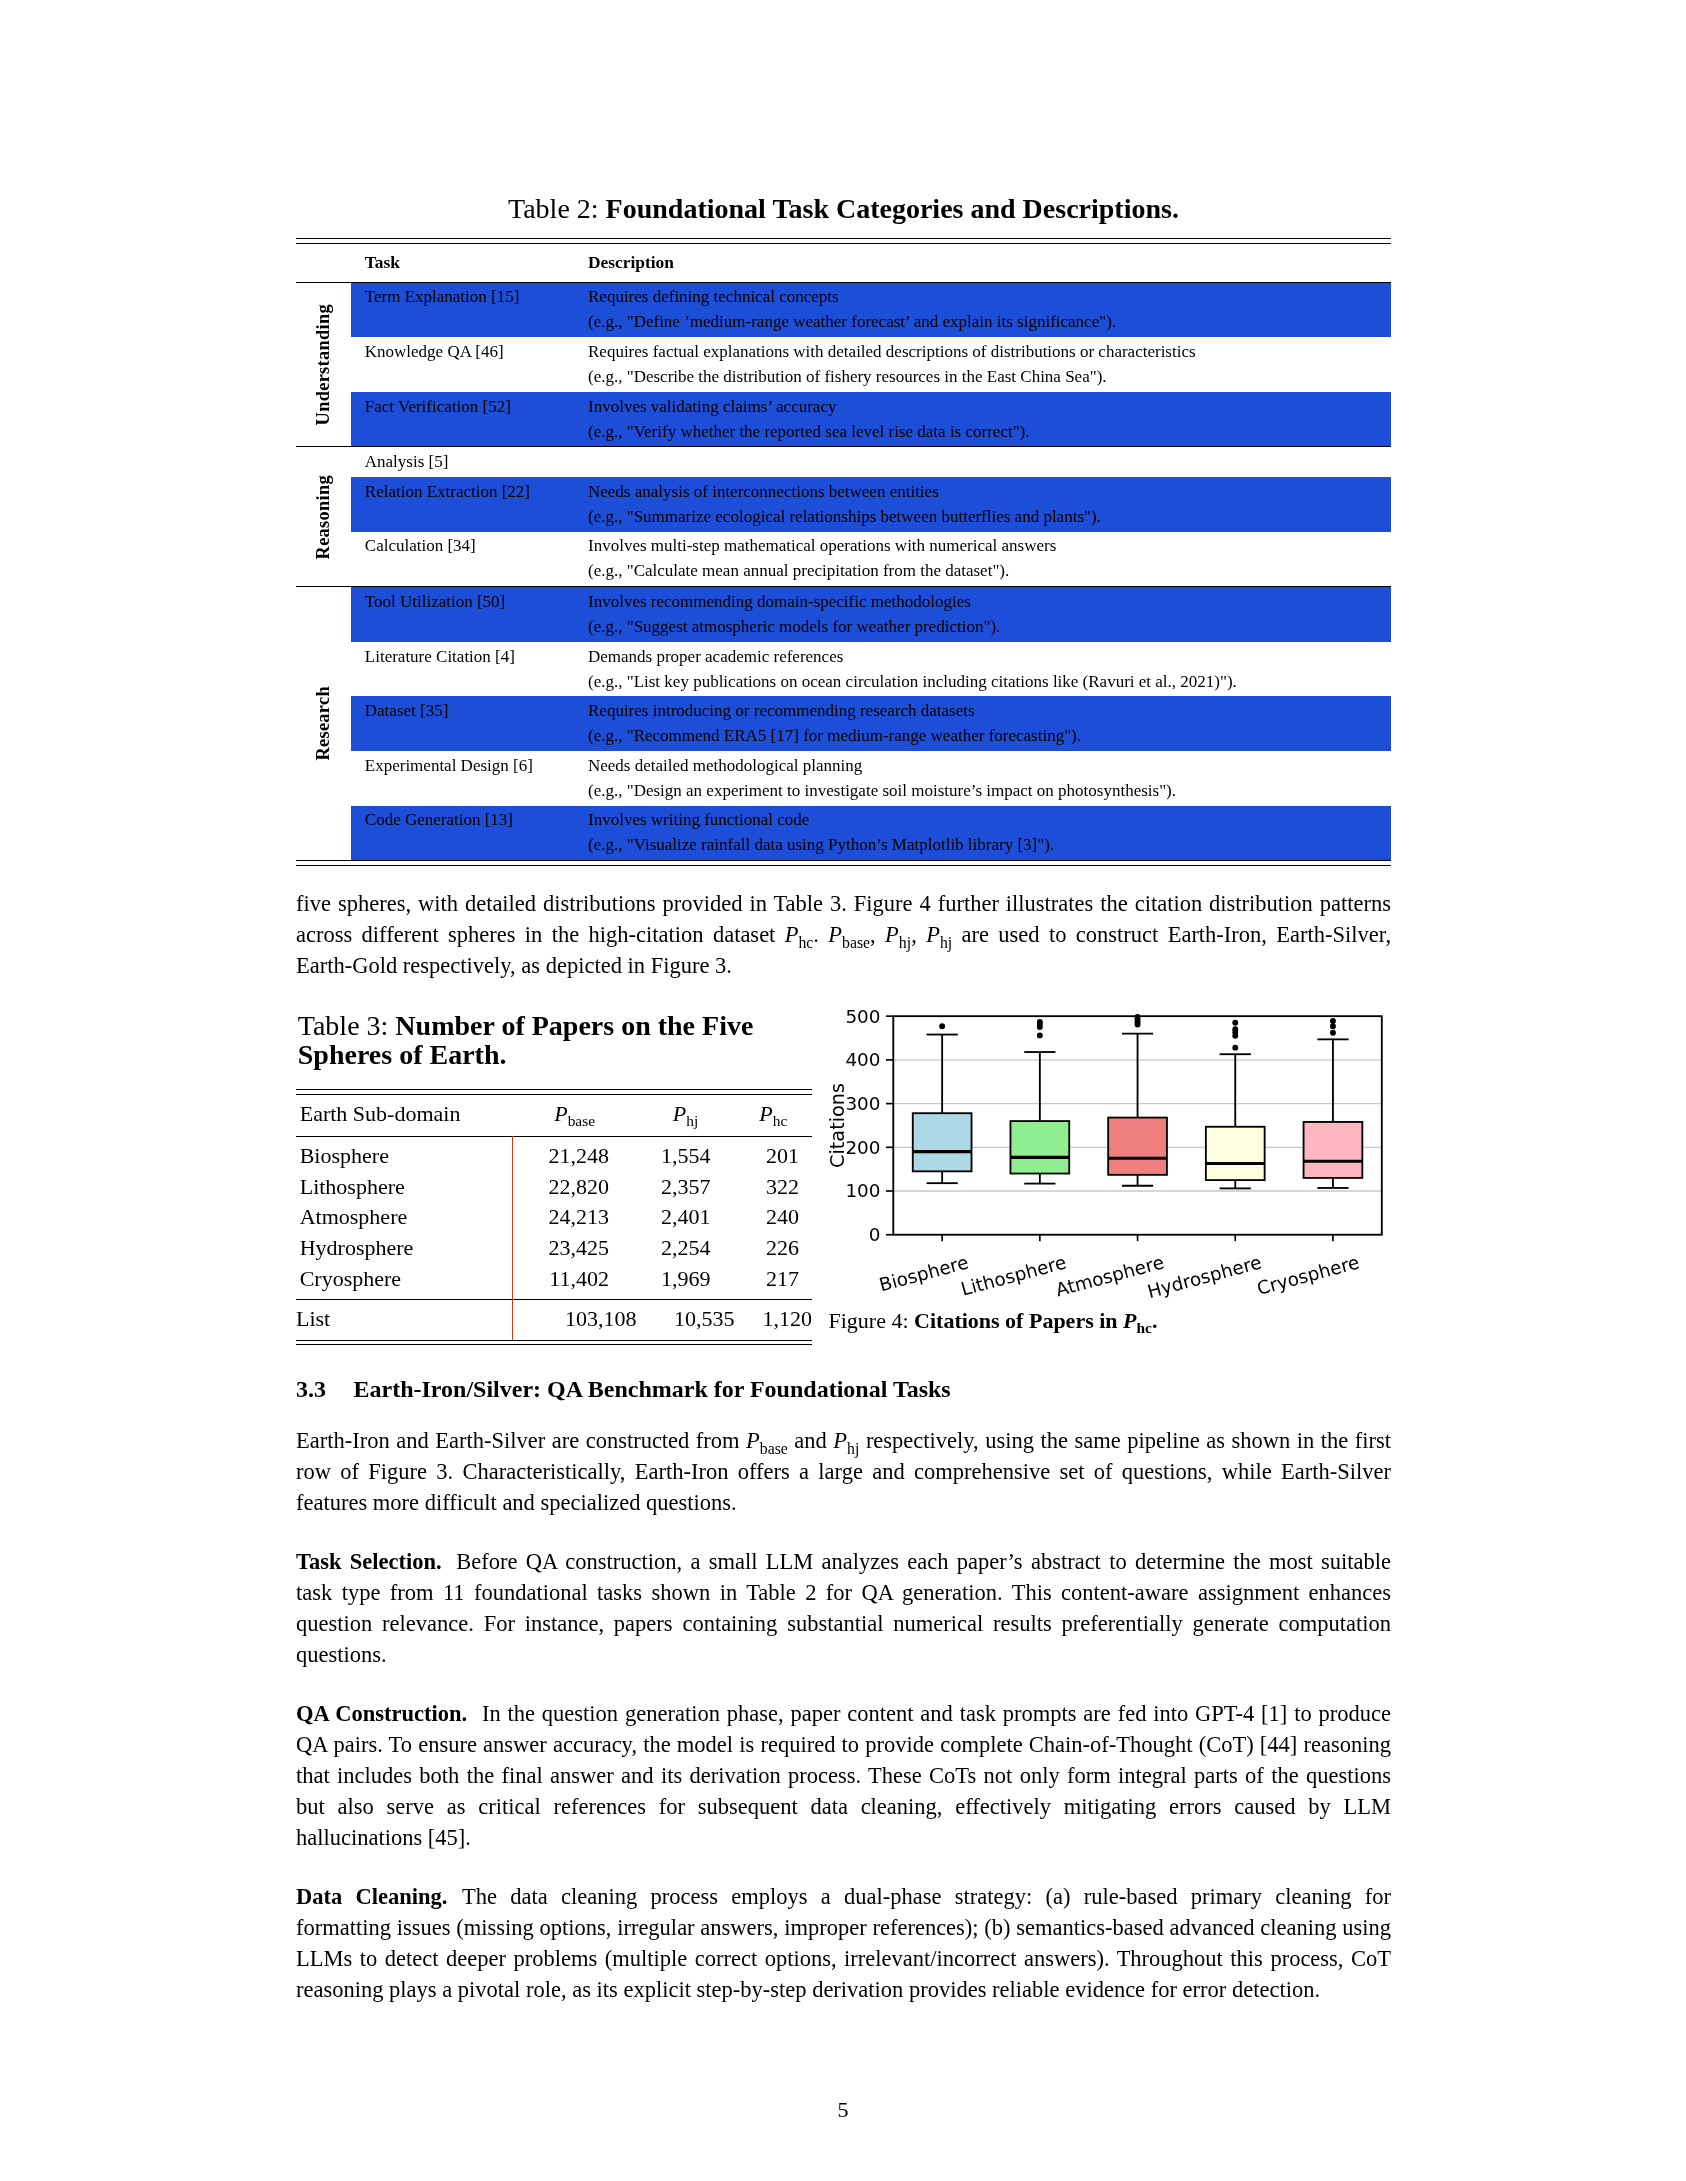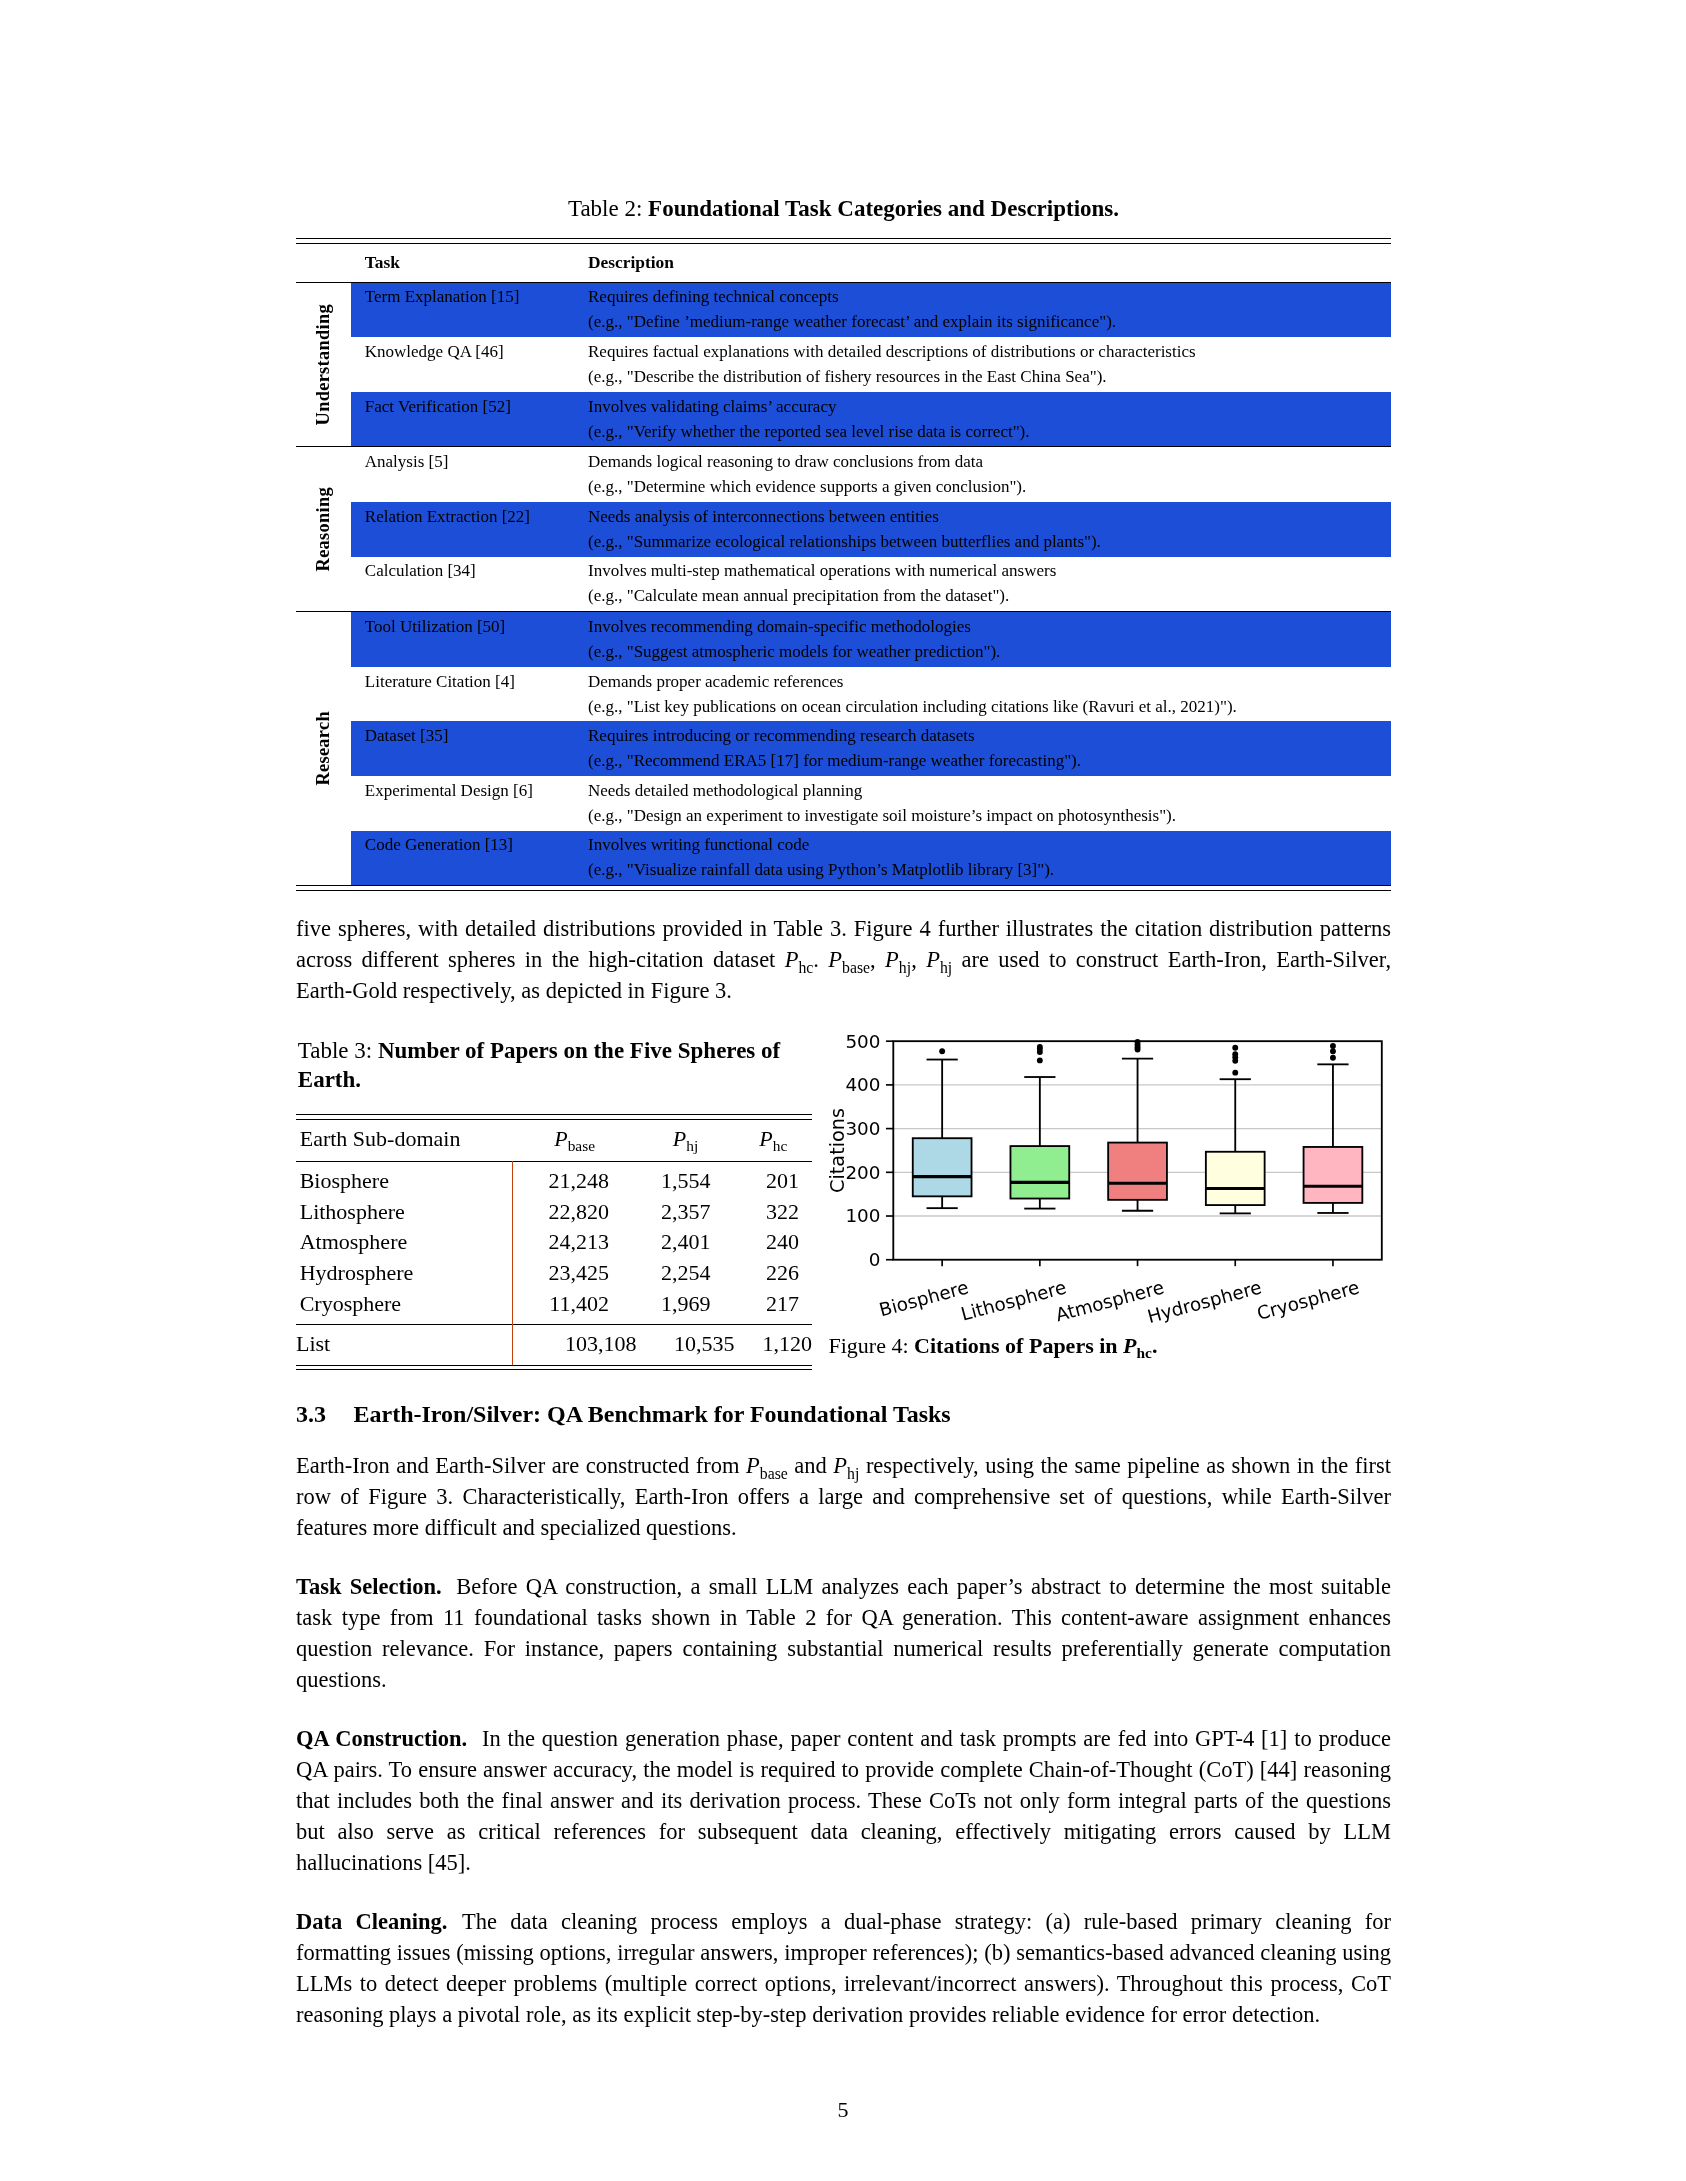--- a/index.html
+++ b/index.html
@@ -1,21 +1,21 @@
 <!DOCTYPE html>
 <html style="font-size:14.7px"><head>
 <meta charset="utf-8">
 <style>
   html,body{margin:0;padding:0;background:#ffffff;}
   body{width:1686px;height:2182px;position:relative;color:#000;
        font-family:"Liberation Serif","DejaVu Serif",serif;}
   .content{position:absolute;left:296px;top:195px;width:1095px;}
 
   
-  .caption{font-size:23px;line-height:28.5px;font-family:Liberation Serif, serif;}
+  .caption{font-size:28px;line-height:28.5px;font-family:Liberation Serif, serif;}
   .t2-caption{text-align:center;margin-bottom:14.7px;}
 
   
   .t2{font-size:17px;line-height:25px;}
   .dblrule{height:3.7px;border-top:1.6px solid #000;border-bottom:0.9px solid #000;}
   .t2-head{display:flex;font-weight:bold;font-size:17.4px;padding:6.4px 0;border-bottom:1.3px solid #000;}
   .t2 .c-label{width:55px;flex:0 0 55px;}
   .t2 .c-task{width:237px;flex:0 0 237px;padding-left:13.8px;box-sizing:border-box;}
   .t2 .c-desc{flex:1;}
   .t2-group{display:flex;}
@@ -113,24 +113,20 @@
             </div>
           </div>
         </div>
         <div class="t2-group">
           <div class="g-label">
             <span>Reasoning</span>
           </div>
           <div class="g-tasks">
             <div class="t2-row">
               <div class="c-task">Analysis [5]</div>
-              <div class="c-desc">
-                <div class="t2-line">Demands logical reasoning to draw conclusions from data</div>
-                <div class="t2-line">(e.g., "Determine which evidence supports a given conclusion").</div>
-              </div>
             </div>
             <div class="t2-row shaded">
               <div class="c-task">Relation Extraction [22]</div>
               <div class="c-desc">
                 <div class="t2-line">Needs analysis of interconnections between entities</div>
                 <div class="t2-line">(e.g., "Summarize ecological relationships between butterflies and plants").</div>
               </div>
             </div>
             <div class="t2-row">
               <div class="c-task">Calculation [34]</div>

